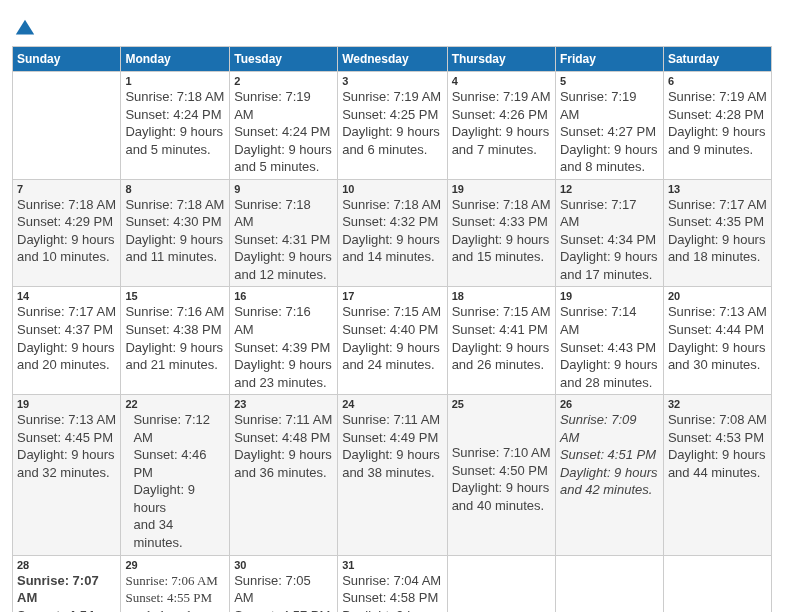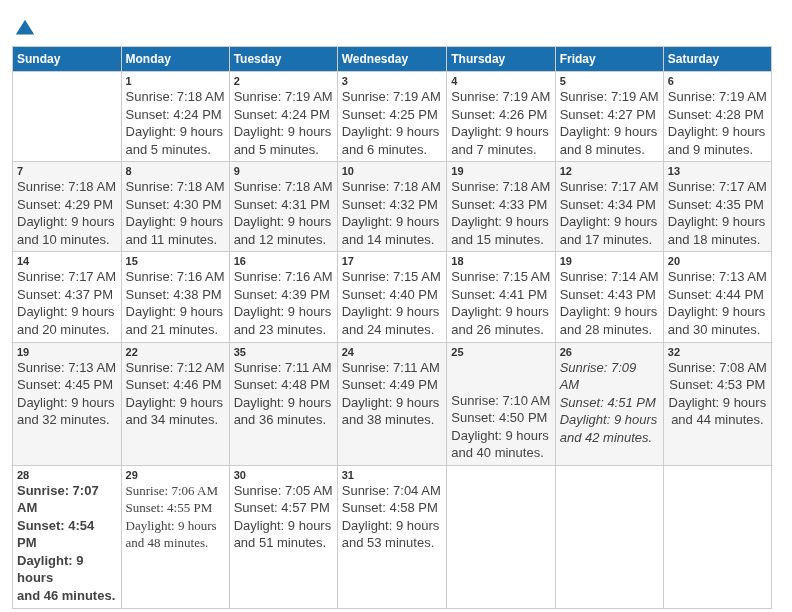--- a/index.html
+++ b/index.html
@@ -288,27 +288,27 @@
         <tr class="row-shaded">
           <td>
             <span class="day-number">19</span>
             <div class="day-info" style="white-space: pre-line;">Sunrise: 7:13 AM
 Sunset: 4:45 PM
 Daylight: 9 hours
 and 32 minutes.</div>
           </td>
           <td>
             <span class="day-number">22</span>
-            <div class="day-info" style="white-space: pre-line;">Sunrise: 7:12 AM
+            <div class="day-info" style="white-space: pre-line; margin-left: 8px;">Sunrise: 7:12 AM
 Sunset: 4:46 PM
 Daylight: 9 hours
 and 34 minutes.</div>
           </td>
           <td>
-            <span class="day-number">35</span>
+            <span class="day-number">23</span>
             <div class="day-info" style="white-space: pre-line;">Sunrise: 7:11 AM
 Sunset: 4:48 PM
 Daylight: 9 hours
 and 36 minutes.</div>
           </td>
           <td>
             <span class="day-number">24</span>
             <div class="day-info" style="white-space: pre-line;">Sunrise: 7:11 AM
 Sunset: 4:49 PM
 Daylight: 9 hours
@@ -323,21 +323,21 @@
           </td>
           <td>
             <span class="day-number">26</span>
             <div class="day-info" style="white-space: pre-line; font-style: italic;">Sunrise: 7:09 AM
 Sunset: 4:51 PM
 Daylight: 9 hours
 and 42 minutes.</div>
           </td>
           <td>
             <span class="day-number">32</span>
-            <div class="day-info" style="white-space: pre-line; text-align: center;">Sunrise: 7:08 AM
+            <div class="day-info" style="white-space: pre-line;">Sunrise: 7:08 AM
 Sunset: 4:53 PM
 Daylight: 9 hours
 and 44 minutes.</div>
           </td>
         </tr>
         <tr class="row-white">
           <td>
             <span class="day-number">28</span>
             <div class="day-info" style="white-space: pre-line; font-weight: bold;">Sunrise: 7:07 AM
 Sunset: 4:54 PM

